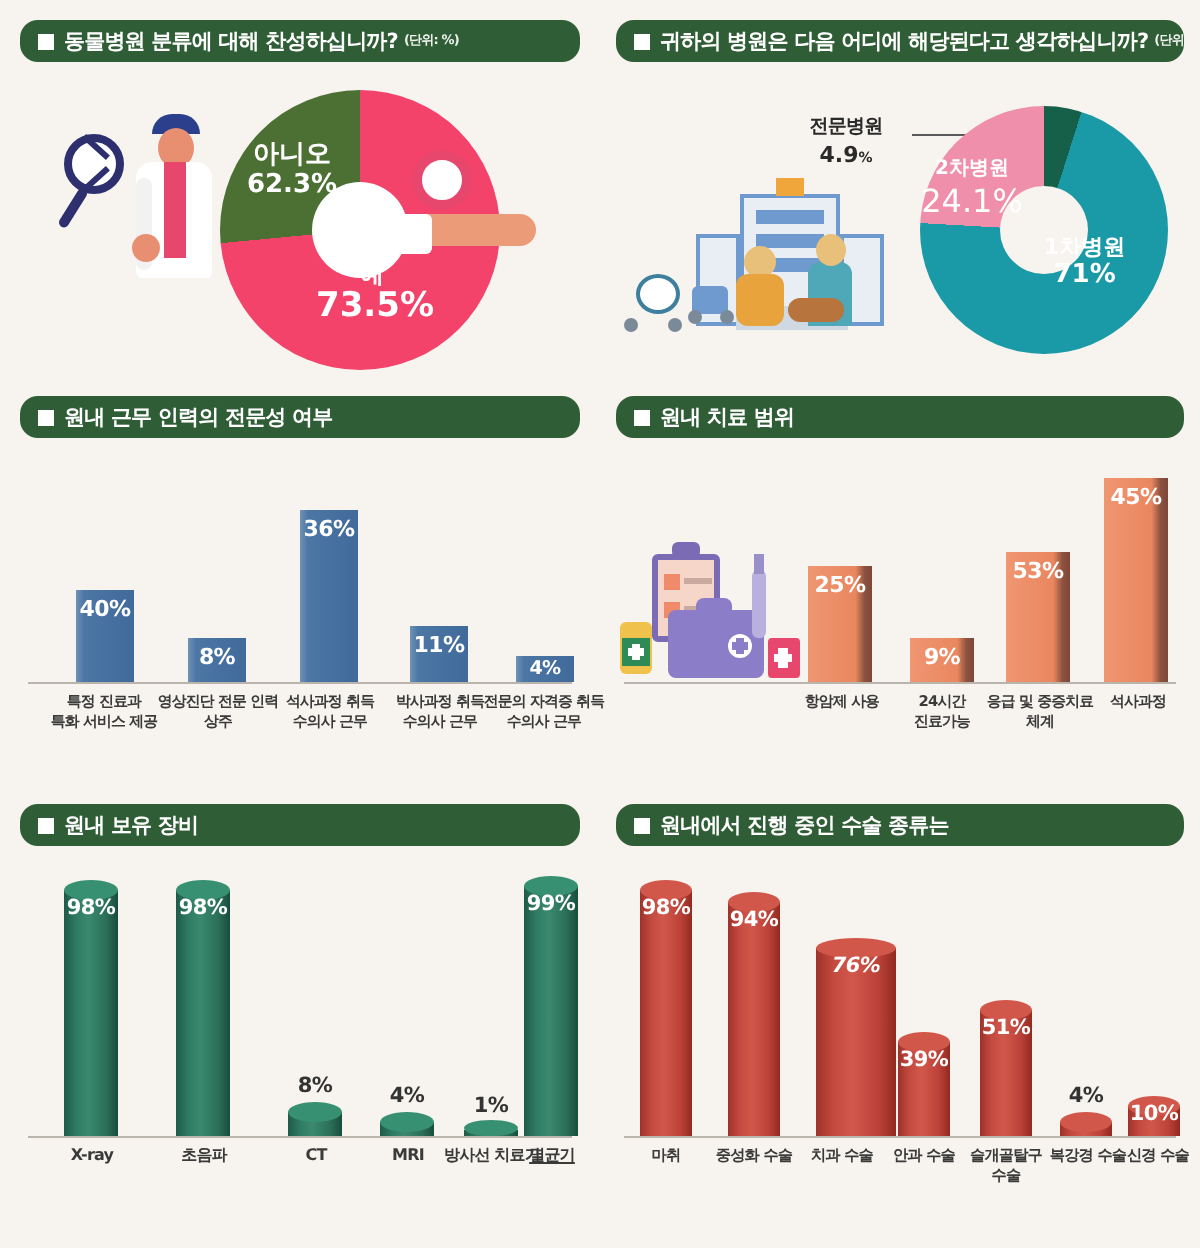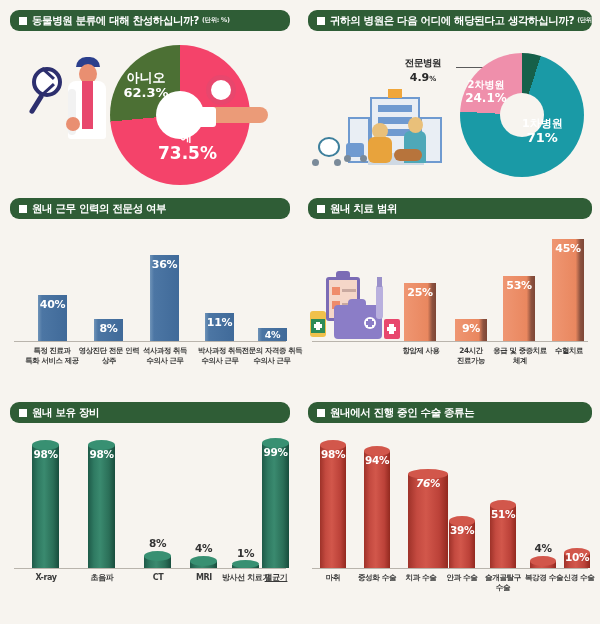--- a/index.html
+++ b/index.html
@@ -199,21 +199,21 @@
         <div class="donut-hole" style="left:40px; top:40px; width:44px; height:44px;"></div>
       </div>
 
       <div style="position:absolute; left:214px; top:86px; text-align:center; color:#ffffff; line-height:1.2;">
         <div style="font-size:11px; font-weight:bold;">1차병원</div>
         <div style="font-size:13px; font-weight:bold;">71%</div>
       </div>
 
       <div style="position:absolute; left:152px; top:48px; width:52px; text-align:center; color:#ffffff; line-height:1.2;">
         <div style="font-size:10px; font-weight:bold;">2차병원</div>
-        <div style="font-size:12px; font-weight:bold;">24.1%</div>
+        <div style="font-size:16px; font-weight:normal;">24.1%</div>
       </div>
     </div>
   </div>
 
   <div class="panel" style="left:10px; top:198px; width:280px; height:196px;">
     <div class="panel-head">
       <span class="head-bullet"></span>
       <span>원내 근무 인력의 전문성 여부</span>
     </div>
 
@@ -305,21 +305,21 @@
           <div class="fill"></div>
             <div class="val">45%</div>
         </div>
       </div>
 
       <div class="cat" style="left:82px; top:127px; width:62px; white-space:pre-line;">항암제 사용</div>
       <div class="cat" style="left:133px; top:127px; width:60px; white-space:pre-line;">24시간
 진료가능</div>
       <div class="cat" style="left:179px; top:127px; width:66px; white-space:pre-line;">응급 및 중증치료
 체계</div>
-      <div class="cat" style="left:232px; top:127px; width:58px; white-space:pre-line;">수혈치료</div>
+      <div class="cat" style="left:232px; top:127px; width:58px; white-space:pre-line;">석사과정</div>
     </div>
   </div>
 
   <div class="panel" style="left:10px; top:402px; width:280px; height:212px;">
     <div class="panel-head">
       <span class="head-bullet"></span>
       <span>원내 보유 장비</span>
     </div>
 
     <div class="panel-body" style="height:190px;">

